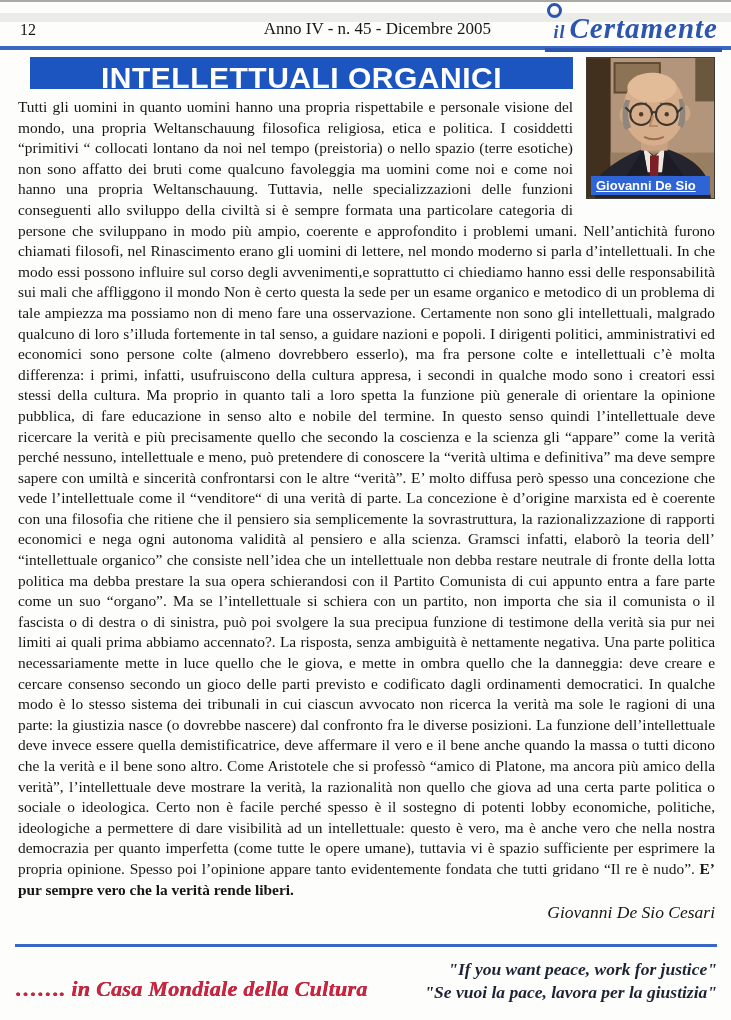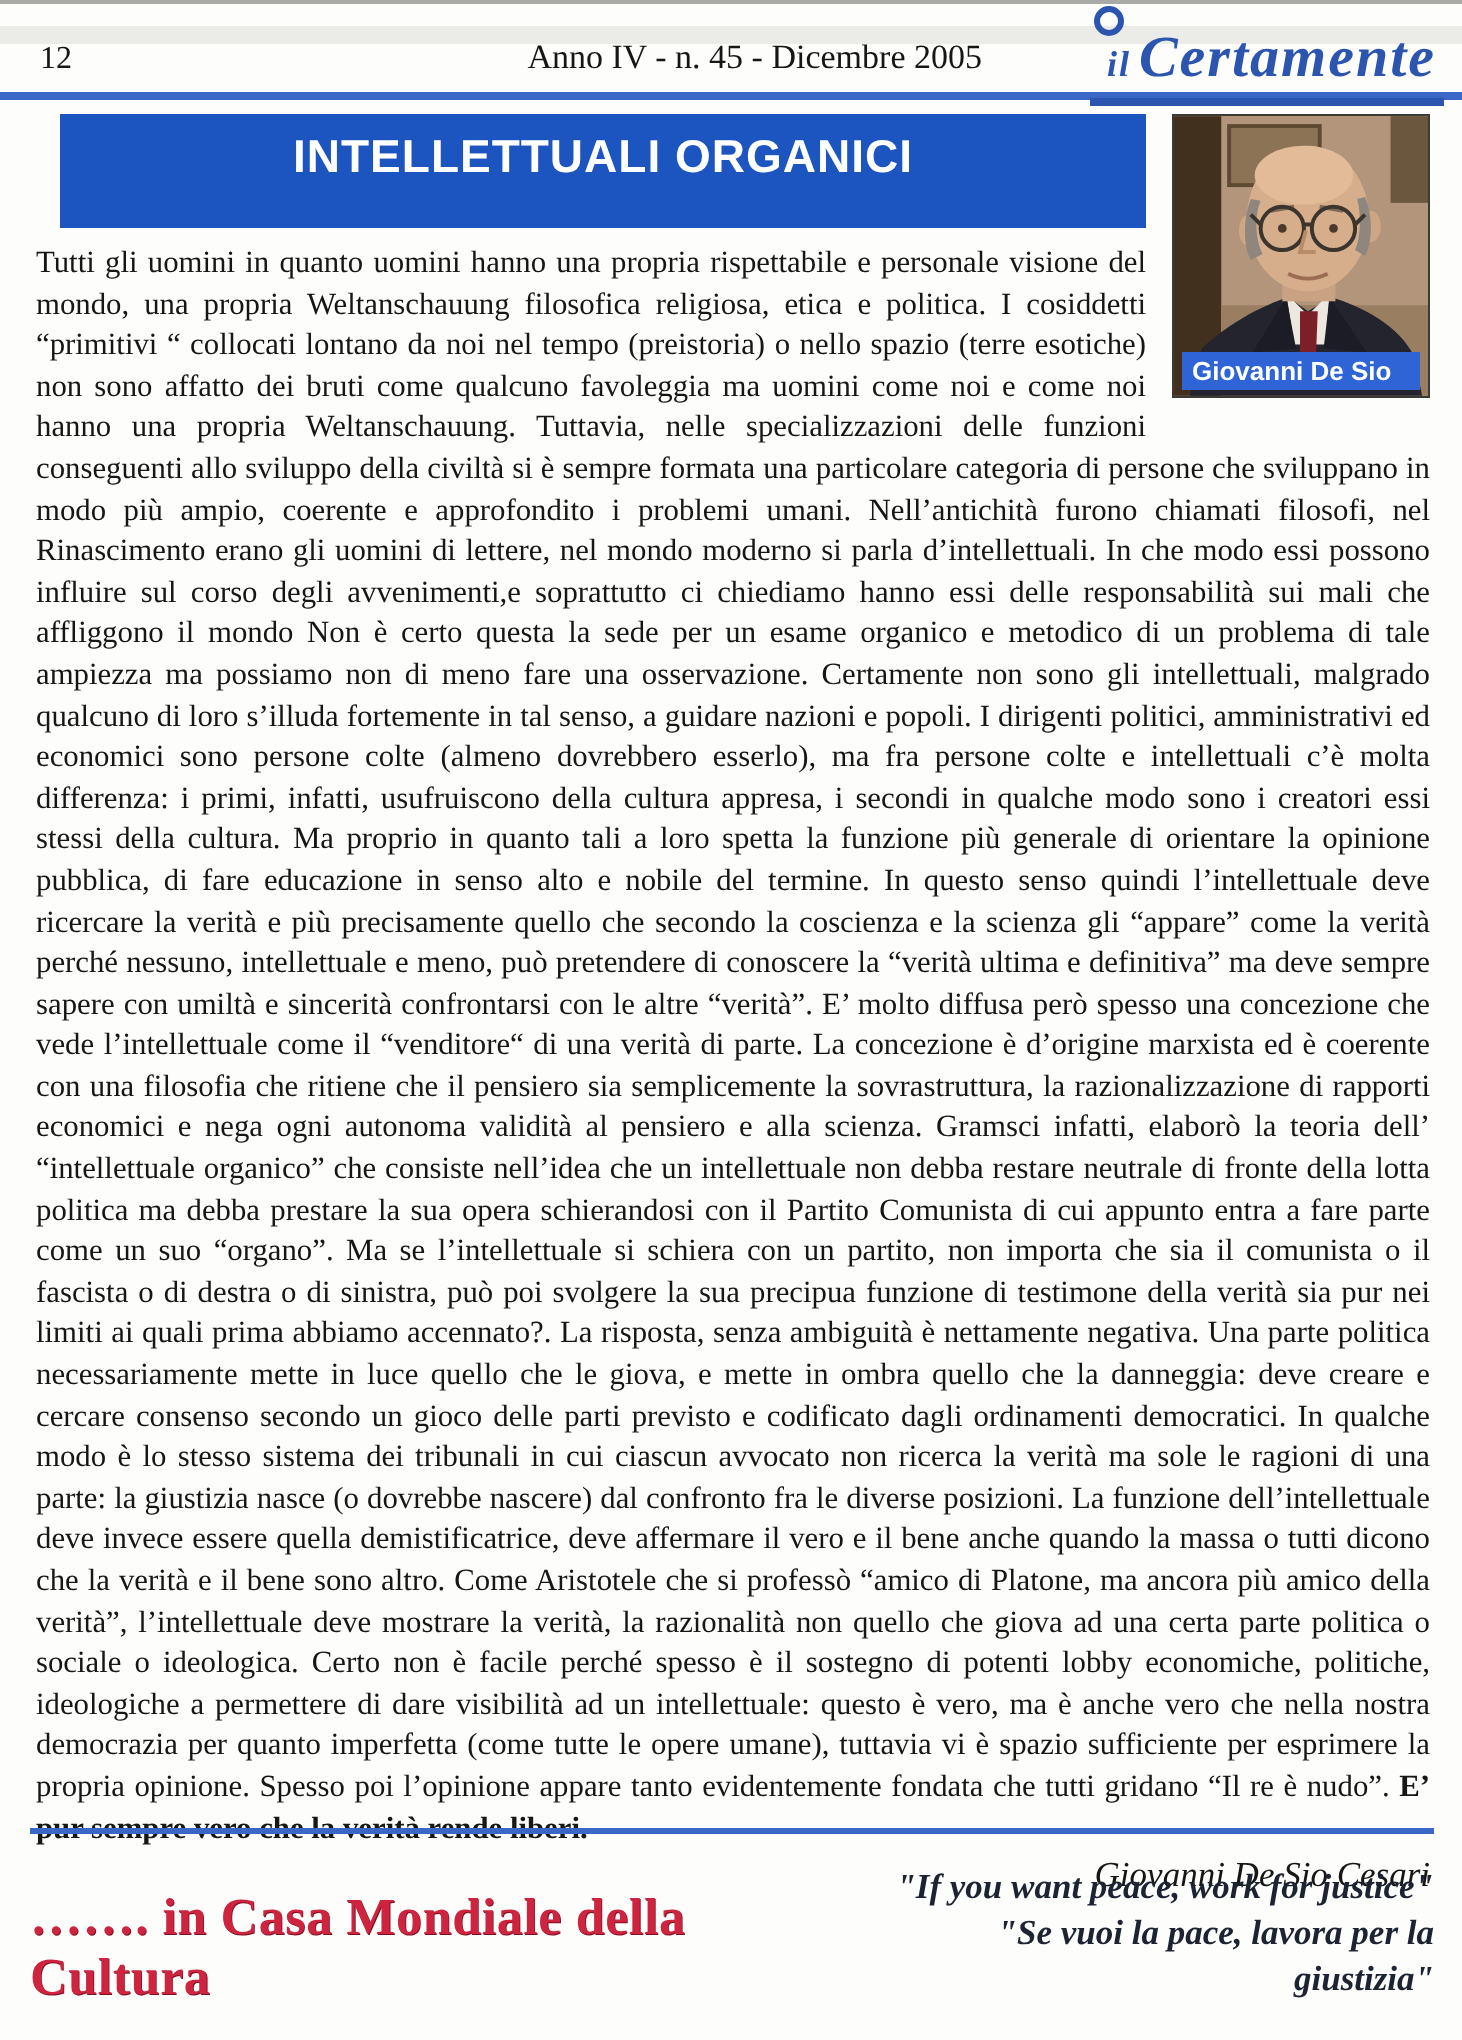--- a/index.html
+++ b/index.html
@@ -41,41 +41,41 @@
   .content{padding:7px 16px 0 18px;}
   figure.photo{
     float:right;width:129px;height:142px;margin:0 0 8px 13px;
     position:relative;border:1px solid #3b3b33;background:#b2957a;
   }
   figure.photo svg{display:block;width:100%;height:100%;}
   .photo-caption{
     position:absolute;left:4px;right:4px;bottom:3px;height:19px;
     background:var(--caption-blue);color:#fff;
     font-family:"Liberation Sans",sans-serif;font-weight:bold;font-size:13px;
-    line-height:19px;padding-left:5px;
+    line-height:19px;padding-left:5px;text-decoration:underline;
   }
   h1.banner{
-    margin:0 138px 8px 12px;height:57px;line-height:42px;
+    margin:0 138px 8px 12px;height:32px;line-height:42px;
     background:var(--banner-blue);color:#fff;text-align:center;
-    font-family:"Liberation Sans",sans-serif;font-size:23px;font-weight:bold;
+    font-family:"Liberation Sans",sans-serif;font-size:30px;font-weight:bold;
     letter-spacing:.5px;white-space:nowrap;overflow:hidden;
   }
   p.body-text{
     font-size:15.4px;line-height:20.6px;text-align:justify;color:var(--ink);
   }
   p.body-text strong{font-weight:bold;}
   .signature{
     clear:both;text-align:right;font-style:italic;font-size:17.5px;margin-top:2px;
   }
   
   .page-footer{position:absolute;left:15px;right:14px;bottom:16px;}
   .footer-rule{height:3px;background:var(--rule-blue);}
   .footer-row{display:flex;justify-content:space-between;align-items:center;margin-top:11px;}
   .casa-text{
-    color:var(--footer-red);font-weight:bold;font-size:26px;
+    color:var(--footer-red);font-weight:bold;font-style:italic;font-size:22px;
     letter-spacing:.3px;text-shadow:.4px .4px 0 #7c0f22;margin-top:16px;
   }
   .quotes{text-align:right;color:var(--quote-dark);font-weight:bold;font-style:italic;
     font-size:17.5px;line-height:23px;}
 </style>
 </head>
 <body>
 
 <div class="page">
 

